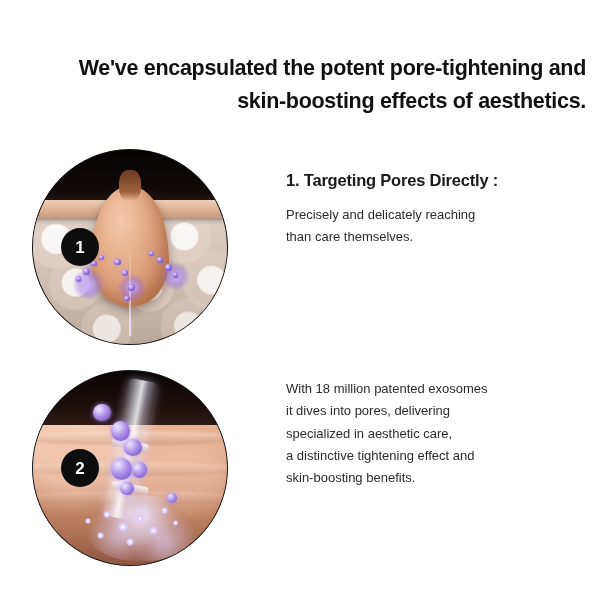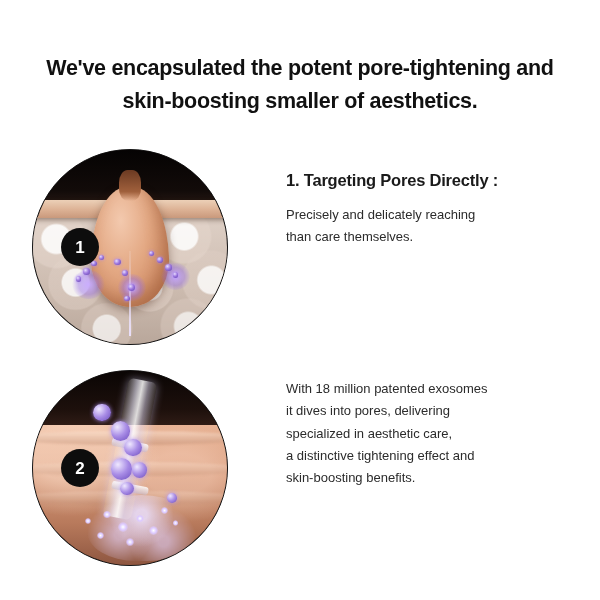--- a/index.html
+++ b/index.html
@@ -21,21 +21,21 @@
     height: 600px;
     background: #ffffff;
   }
 
   
   .headline {
     position: absolute;
     left: 0;
     top: 52px;
     width: 600px;
-    text-align: center;
+    text-align: right;
     font-size: 21.5px;
     font-weight: bold;
     line-height: 1.52;
     color: #111111;
     letter-spacing: -0.3px;
     padding: 0 14px;
     box-sizing: border-box;
   }
   .headline .ln { display: block; }
 
@@ -215,21 +215,21 @@
   }
   .step-body .ln { display: block; white-space: nowrap; }
 </style>
 </head>
 <body>
 
 <div class="page">
 
   <div class="headline">
     <span class="ln">We've encapsulated the potent pore-tightening and</span>
-    <span class="ln">skin-boosting smaller of aesthetics.</span>
+    <span class="ln">skin-boosting effects of aesthetics.</span>
   </div>
 
   <div class="row row-1">
 
     <div class="photo-wrap">
       <div class="photo">
         <div class="sc1">
           <div class="sky"></div>
           <div class="bumps"></div>
           <div class="skinbar"></div>

